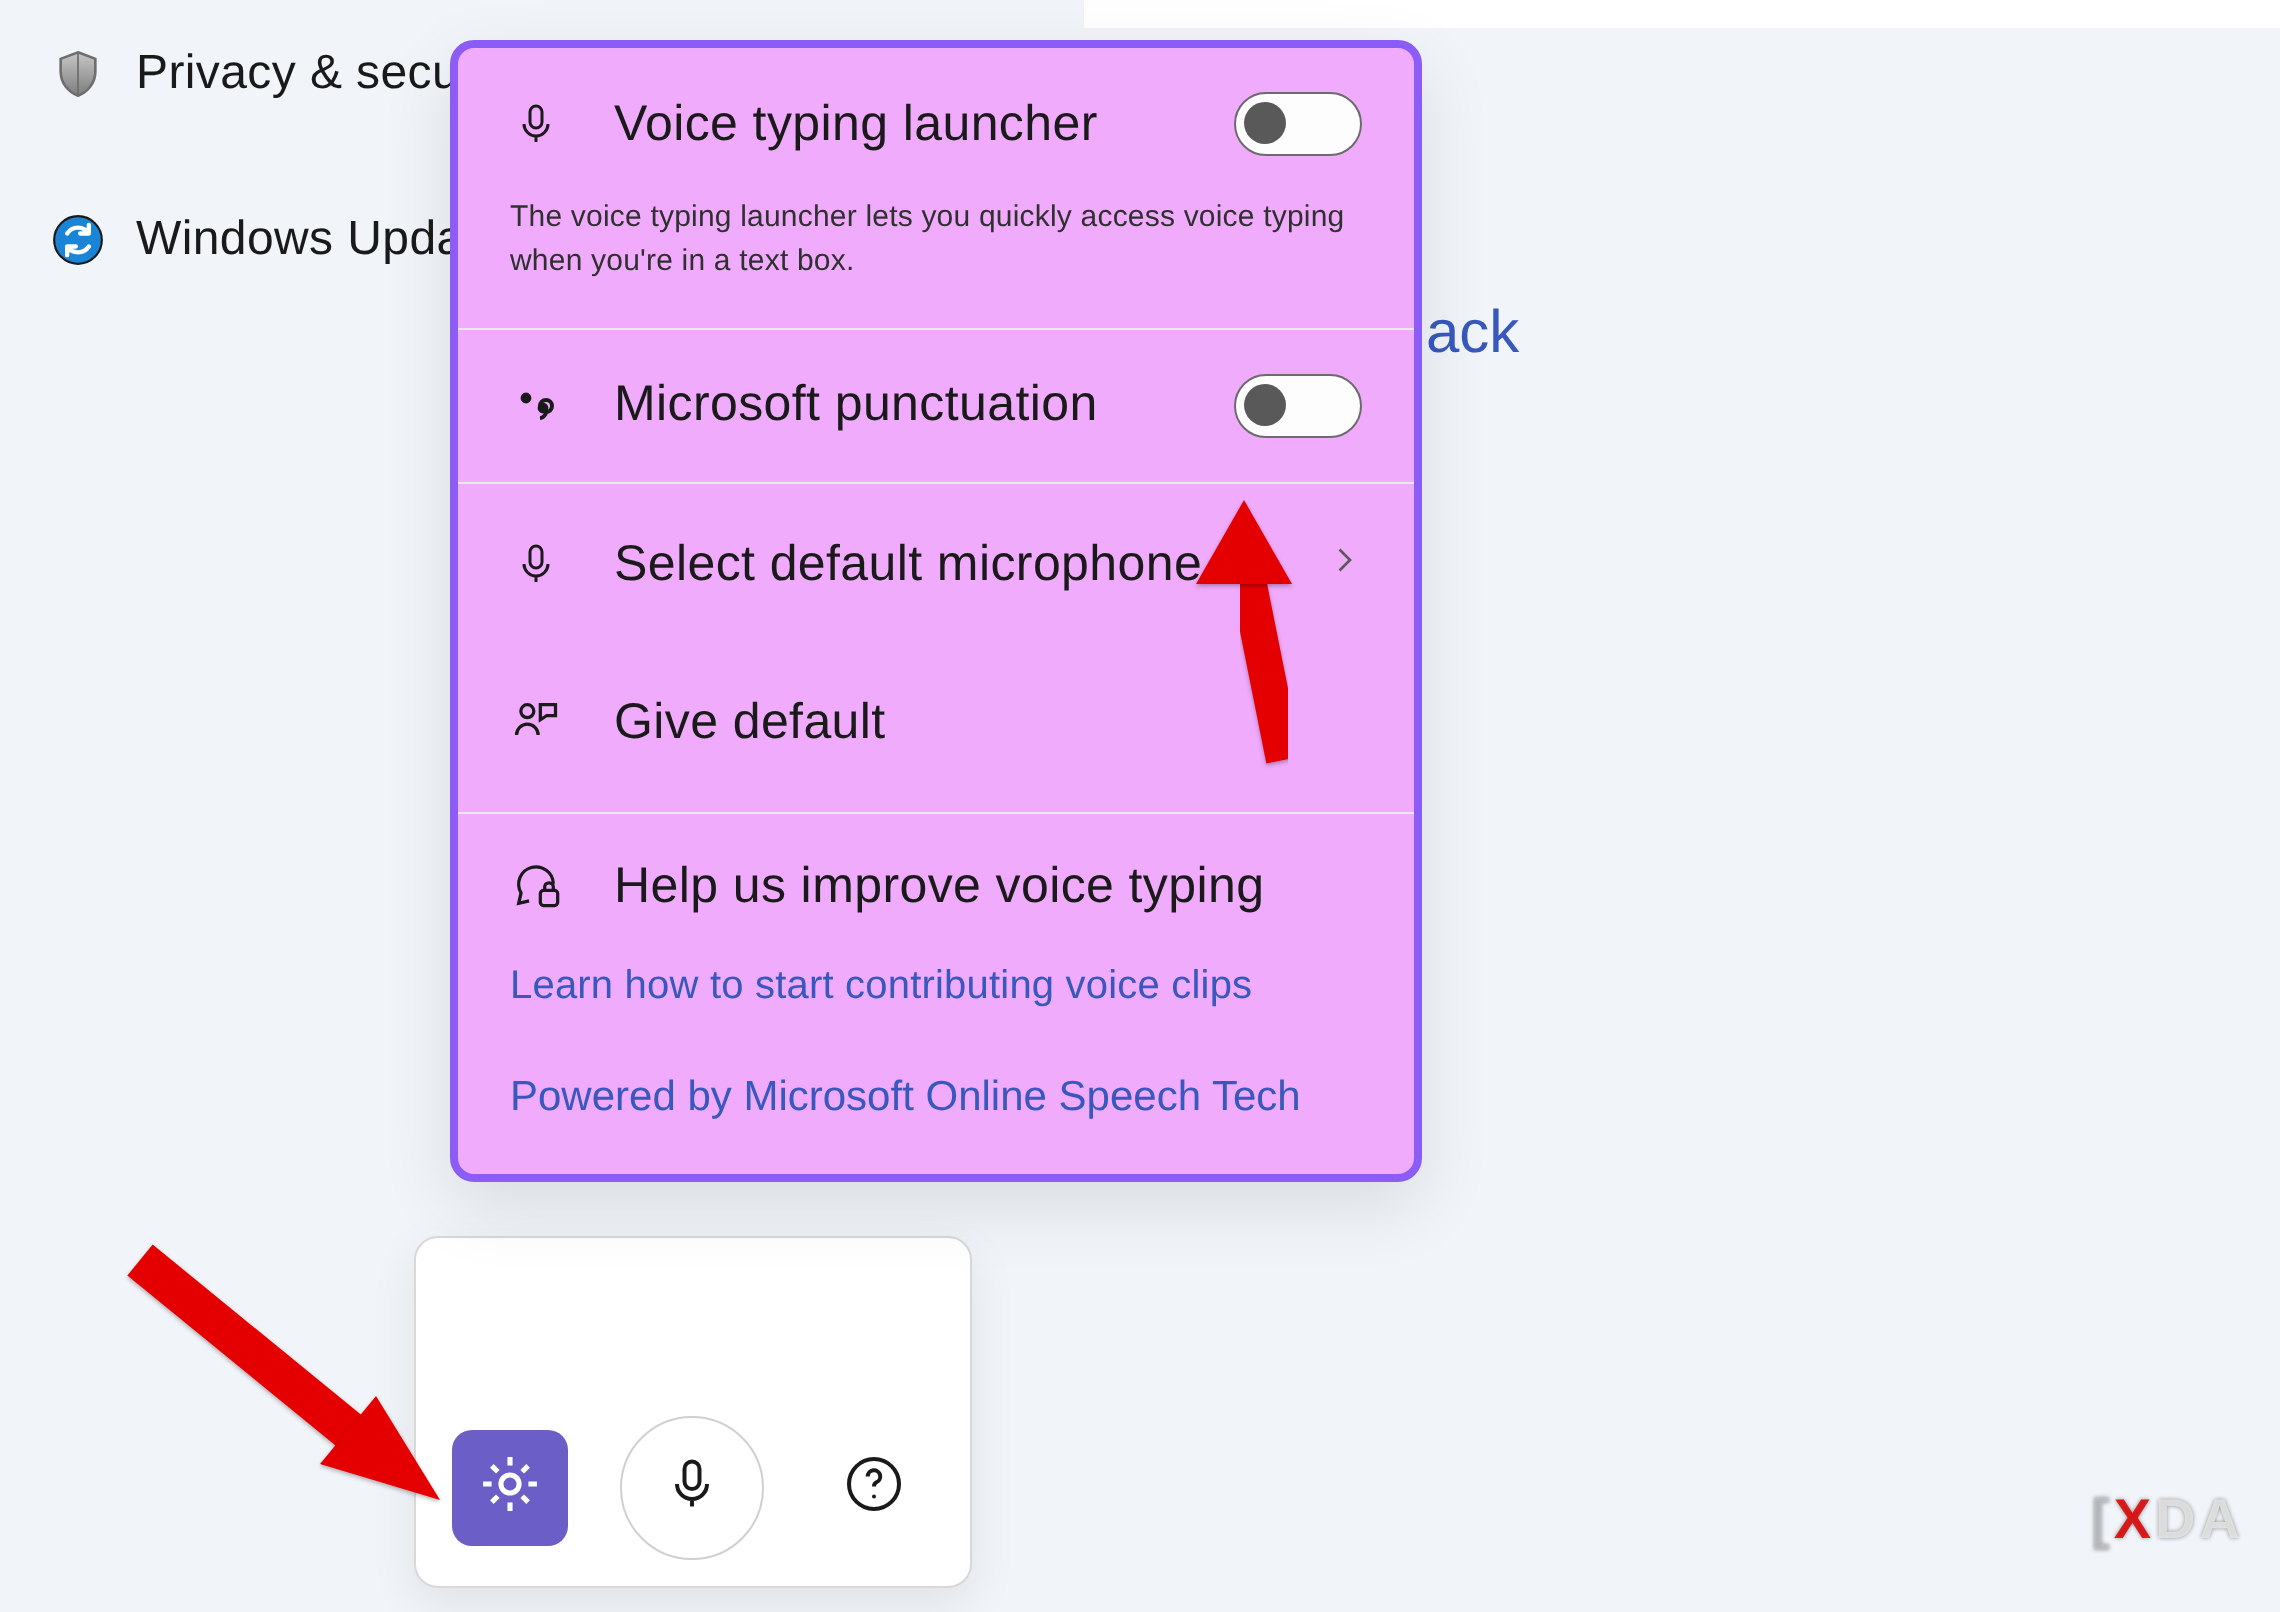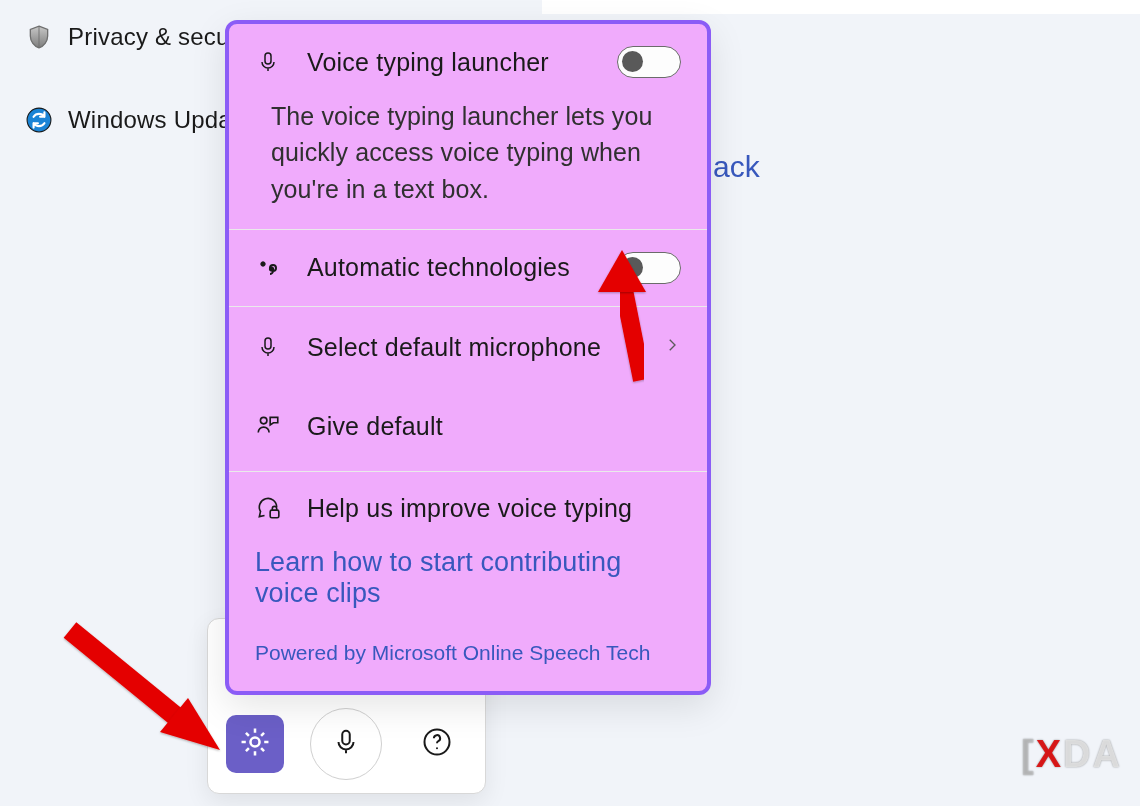--- a/index.html
+++ b/index.html
@@ -130,29 +130,28 @@
     }
     .pop-row-icon svg { stroke: #1a1a1a; fill: none; }
     .pop-row-label {
       font-size: 25px;
       color: #1a1a1a;
       flex: 1;
       letter-spacing: 0.2px;
     }
     .pop-row-chevron svg { stroke: #5a5a5a; fill: none; }
     .pop-desc {
-      font-size: 25px;
+      font-size: 15px;
       color: #303030;
       line-height: 1.45;
       margin-top: 20px;
       letter-spacing: 0.1px;
-      margin-left: 16px;
     }
     .pop-link {
-      font-size: 27px;
+      font-size: 20px;
       color: #3858bd;
       margin-top: 24px;
       display: block;
       letter-spacing: 0.1px;
     }
     .pop-footer {
       font-size: 21px;
       color: #3858bd;
       padding: 22px 26px 26px;
     }
@@ -182,21 +181,21 @@
     .arrow {
       position: absolute;
       pointer-events: none;
     }
 
     
     .watermark {
       position: absolute;
       right: 18px;
       bottom: 30px;
-      font-size: 38px;
+      font-size: 28px;
       font-weight: 700;
       letter-spacing: 2px;
       color: rgba(255,255,255,0.9);
       text-shadow: 0 0 2px rgba(0,0,0,0.4);
       font-family: "Segoe UI", sans-serif;
       margin-left: 40px;
     }
     .watermark .red { color: rgba(224,0,0,0.85); }
   </style>
 </head>
@@ -279,21 +278,21 @@
 
   <div class="pop-section">
     <div class="pop-row">
       <span class="pop-row-icon">
         <svg width="24" height="24" viewBox="0 0 24 24">
           <circle cx="7" cy="8" r="2.2" fill="#1a1a1a"></circle>
           <path d="M14 12 a3 3 0 1 1 3 3 c0 2 -2 3 -3 3" stroke="#1a1a1a" stroke-width="2" fill="none"></path>
           <circle cx="15.5" cy="13" r="2.2" fill="#1a1a1a"></circle>
         </svg>
       </span>
-      <span class="pop-row-label">Automatic technologies</span>
+      <span class="pop-row-label">Microsoft punctuation</span>
       <div class="toggle"></div>
     </div>
   </div>
 
   <div class="pop-section" style="padding-top:26px;padding-bottom:26px;border-bottom:none;">
     <div class="pop-row">
       <span class="pop-row-icon">
         <svg width="24" height="24" viewBox="0 0 24 24" stroke-width="1.5">
           <rect x="9" y="3" width="6" height="11" rx="3"></rect>
           <path d="M6 12a6 6 0 0 0 12 0M12 18v3"></path>

